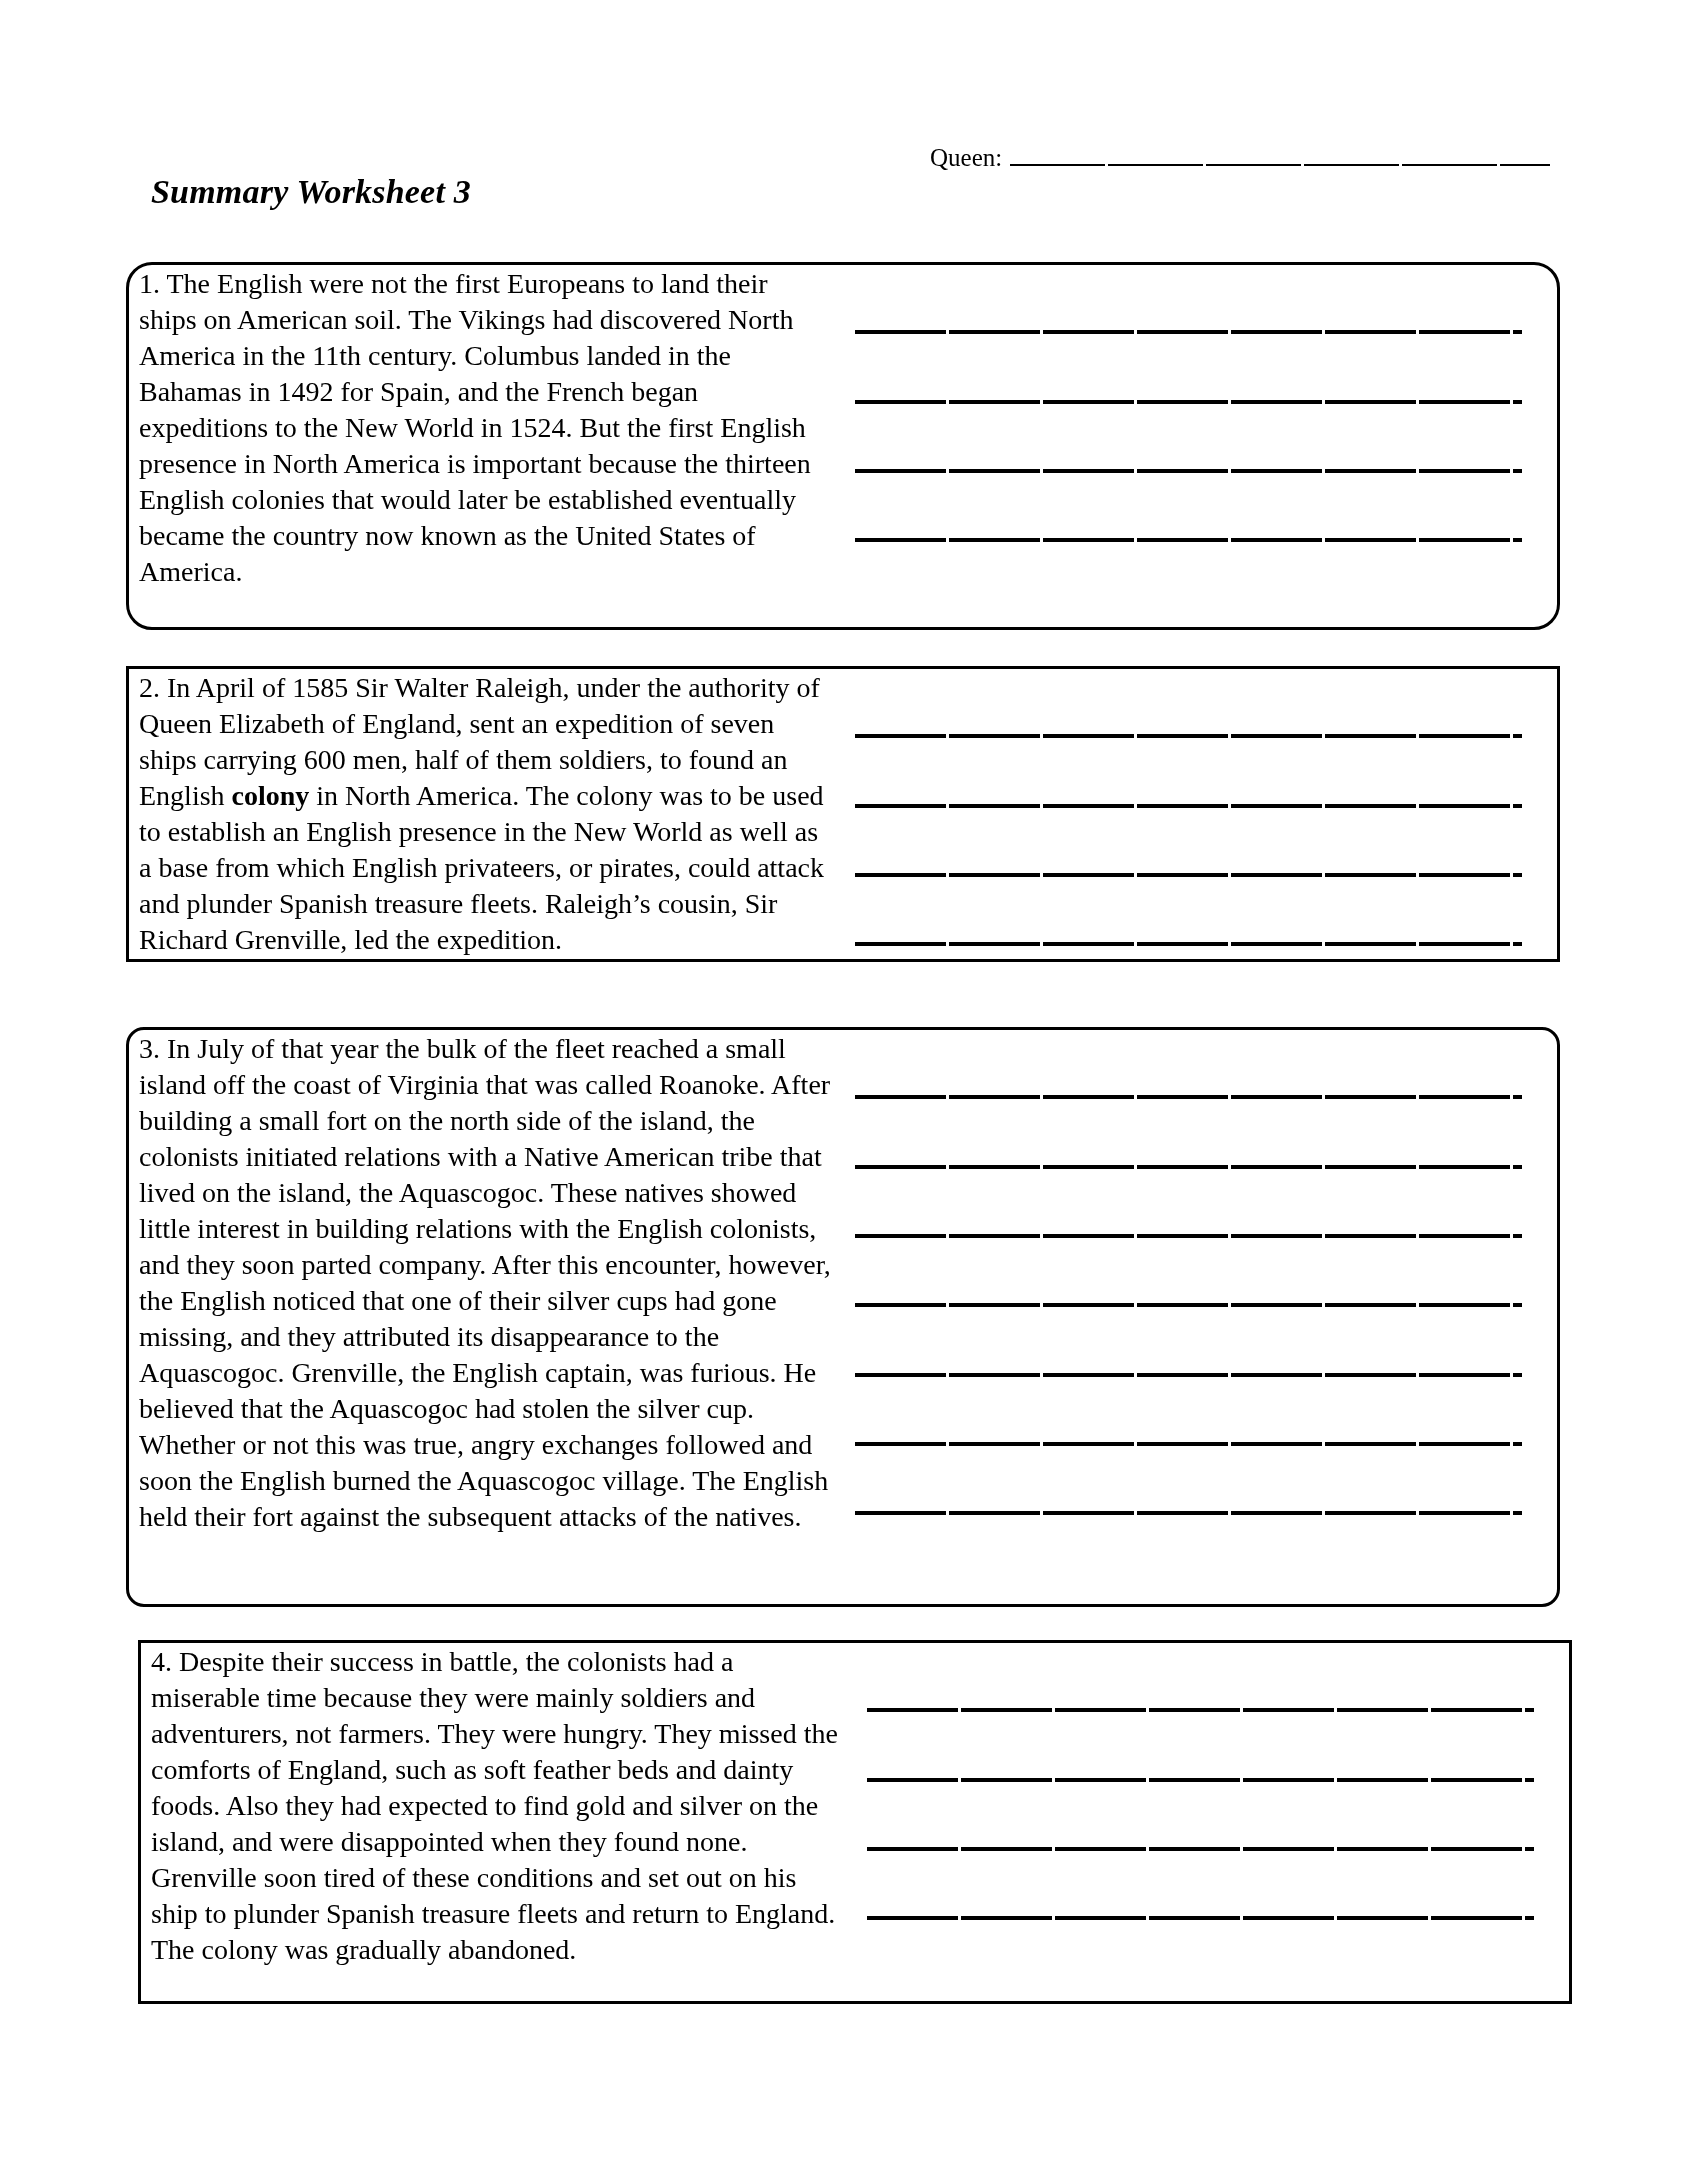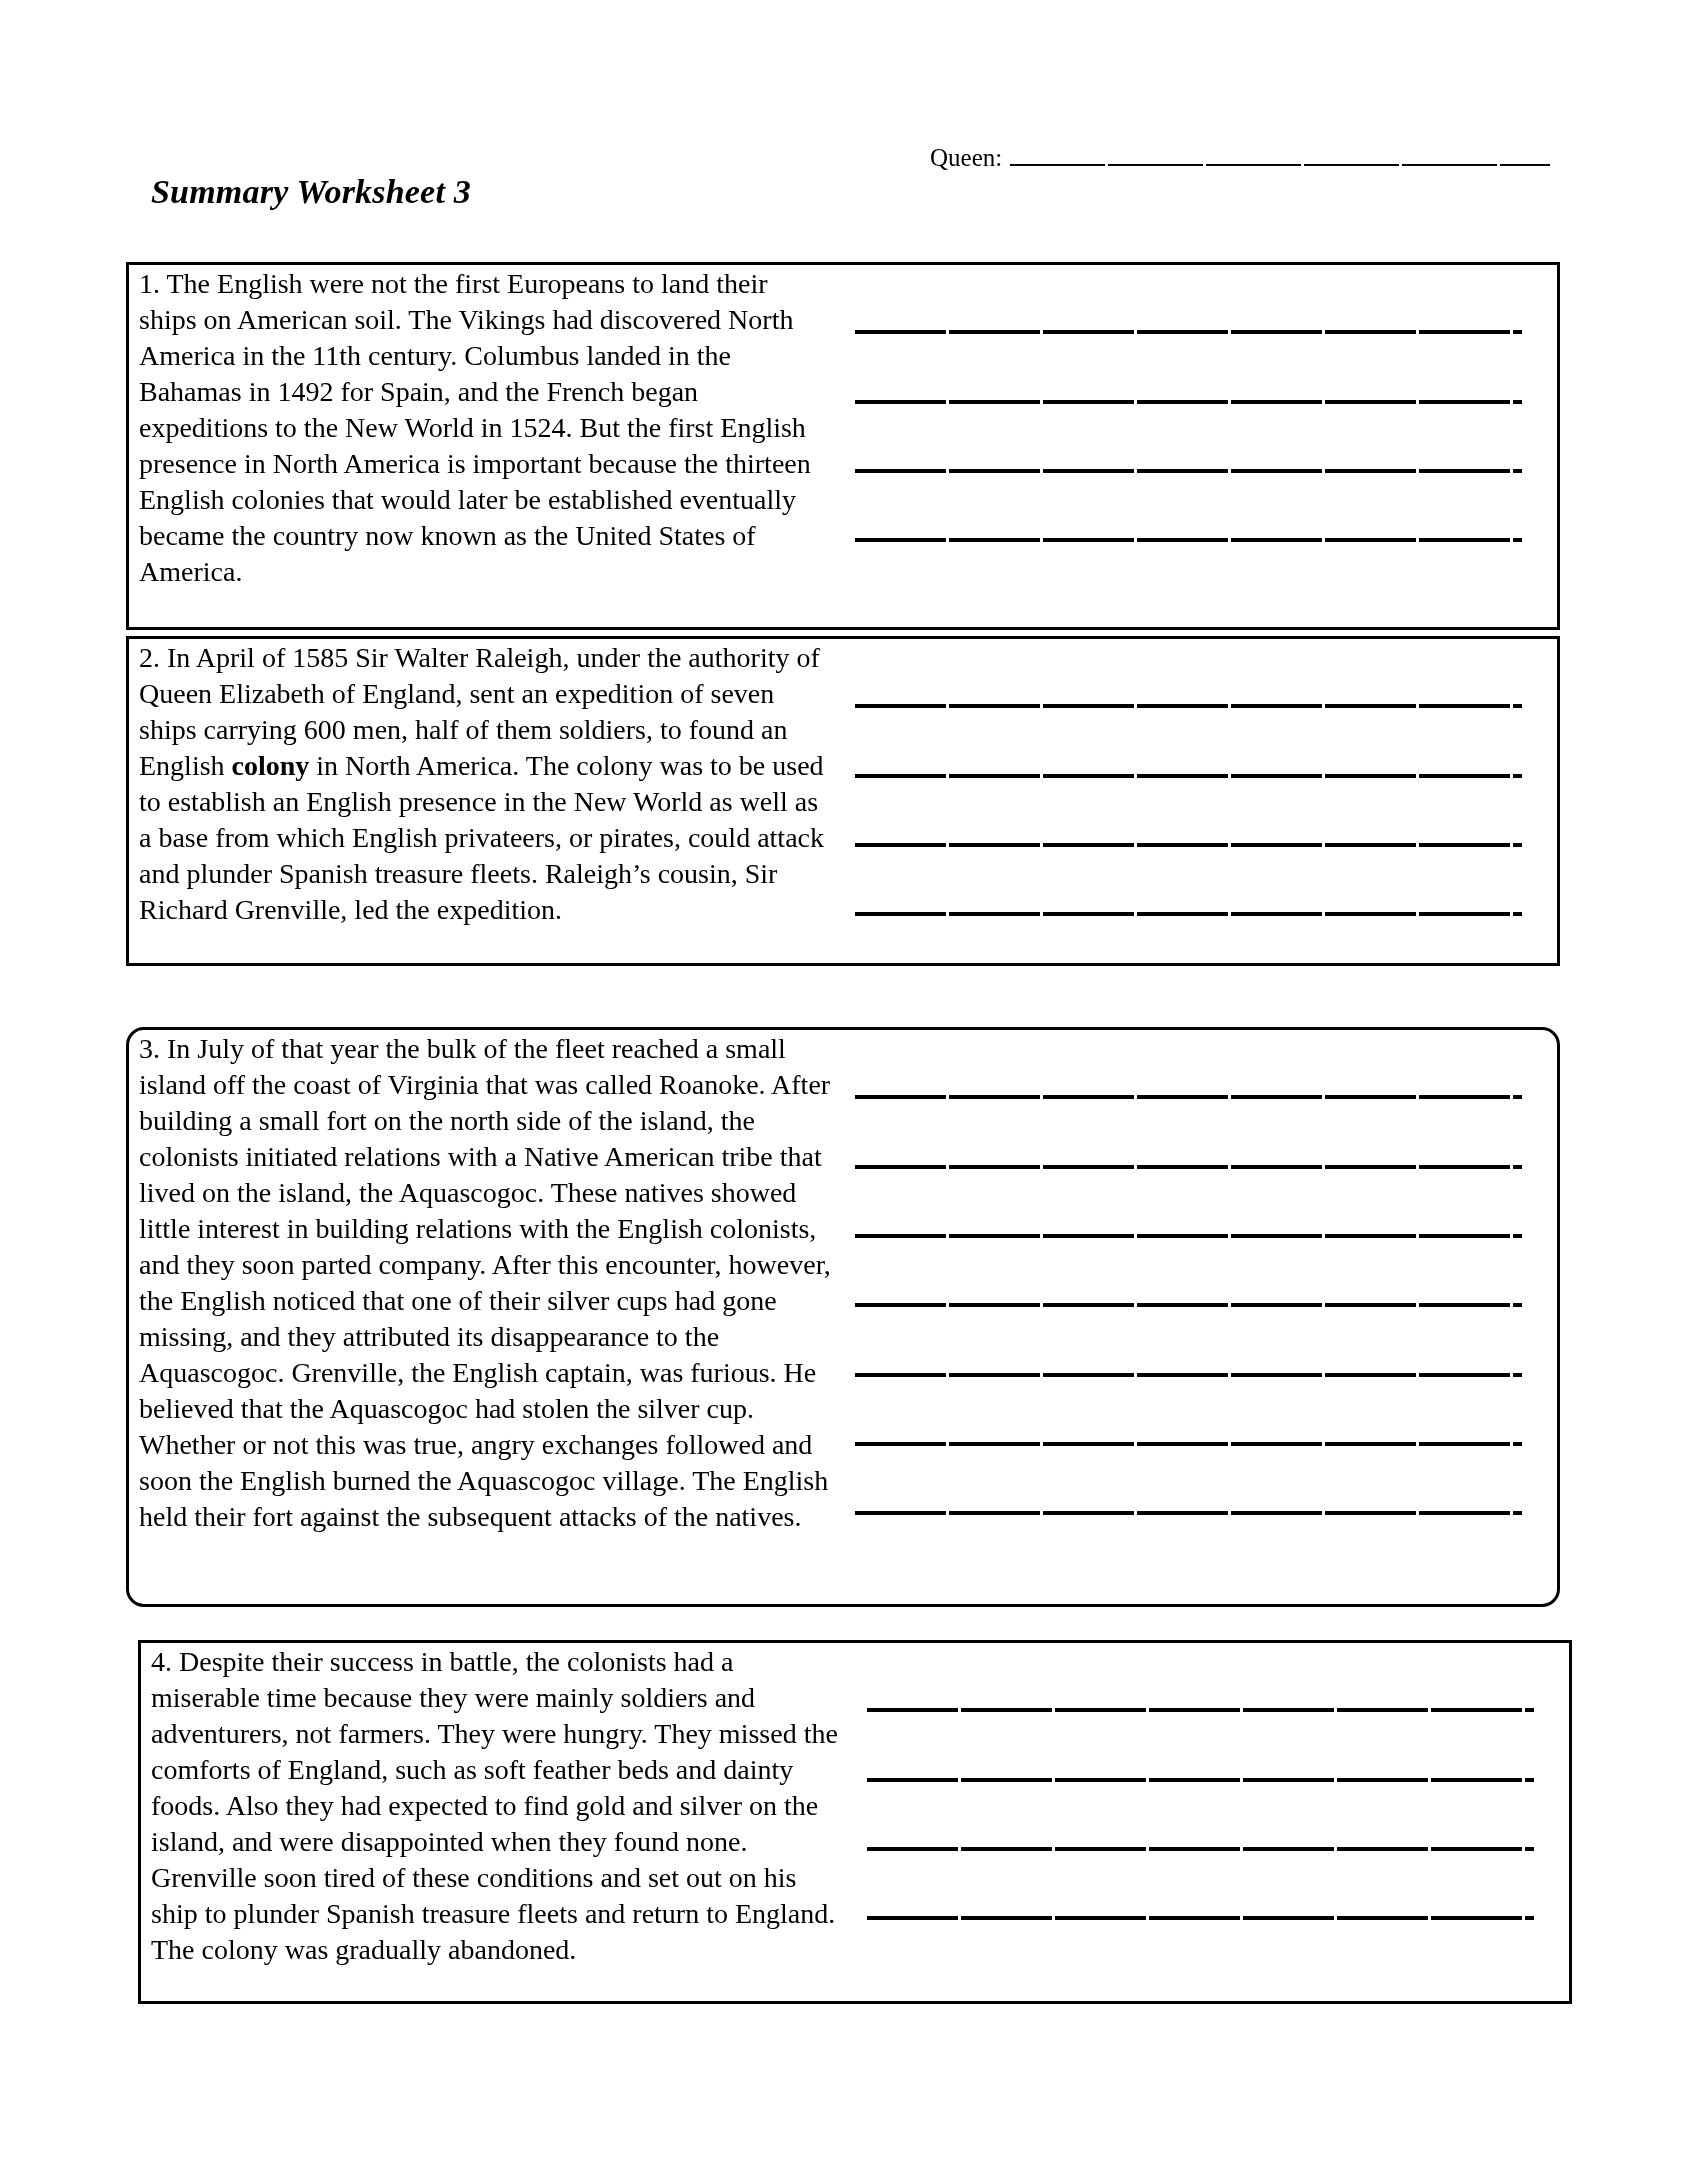--- a/index.html
+++ b/index.html
@@ -80,29 +80,29 @@
 
 <div class="page">
 
   <div class="name-row">
     <span class="name-label">Queen:</span><span class="name-line"></span>
   </div>
 
   <h1 class="title">Summary Worksheet 3</h1>
 
 
-  <div class="pbox" style="top:262px;height:368px;">
+  <div class="pbox" style="top:262px;height:368px;border-radius:26px;">
     <div class="ptext"><span>1. The English were not the first Europeans to land their ships on American soil. The Vikings had discovered North America in the 11th century. Columbus landed in the Bahamas in 1492 for Spain, and the French began expeditions to the New World in 1524. But the first English presence in North America is important because the thirteen English colonies that would later be established eventually became the country now known as the United States of America.</span></div>
   <div class="answer-line" style="top: 65px;"></div>
       <div class="answer-line" style="top: 135px;"></div>
       <div class="answer-line" style="top: 204px;"></div>
       <div class="answer-line" style="top: 273px;"></div>
     </div>
 
-  <div class="pbox" style="top:636px;height:330px;">
+  <div class="pbox" style="top:666px;height:296px;">
     <div class="ptext"><span>2. In April of 1585 Sir Walter Raleigh, under the authority of Queen Elizabeth of England, sent an expedition of seven ships carrying 600 men, half of them soldiers, to found an English </span><span class="b">colony</span><span> in North America. The colony was to be used to establish an English presence in the New World as well as a base from which English privateers, or pirates, could attack and plunder Spanish treasure fleets. Raleigh’s cousin, Sir Richard Grenville, led the expedition.</span></div>
   <div class="answer-line" style="top: 65px;"></div>
       <div class="answer-line" style="top: 135px;"></div>
       <div class="answer-line" style="top: 204px;"></div>
       <div class="answer-line" style="top: 273px;"></div>
     </div>
 
   <div class="pbox" style="top:1027px;height:580px;border-radius:18px;">
     <div class="ptext"><span>3. In July of that year the bulk of the fleet reached a small island off the coast of Virginia that was called Roanoke. After building a small fort on the north side of the island, the colonists initiated relations with a Native American tribe that lived on the island, the Aquascogoc. These natives showed little interest in building relations with the English colonists, and they soon parted company. After this encounter, however, the English noticed that one of their silver cups had gone missing, and they attributed its disappearance to the Aquascogoc. Grenville, the English captain, was furious. He believed that the Aquascogoc had stolen the silver cup. Whether or not this was true, angry exchanges followed and soon the English burned the Aquascogoc village. The English held their fort against the subsequent attacks of the natives.</span></div>
   <div class="answer-line" style="top: 65px;"></div>

